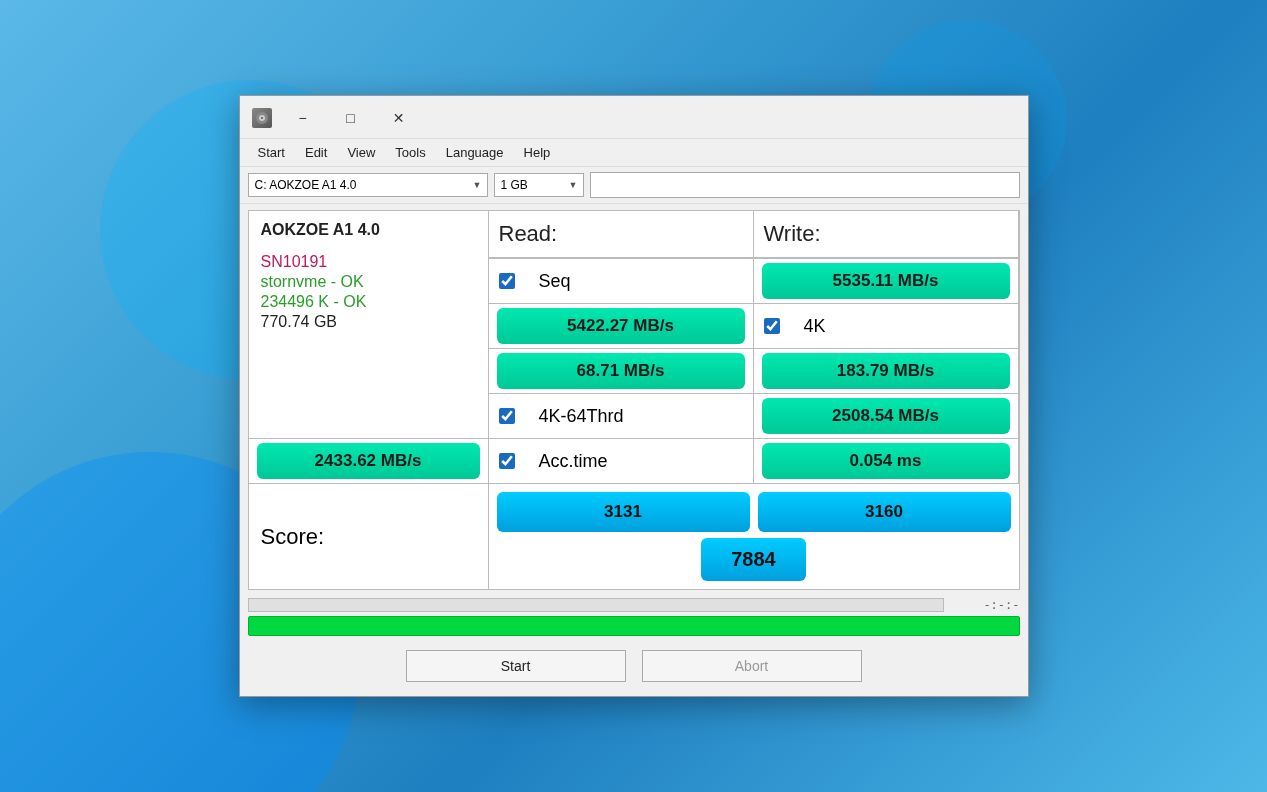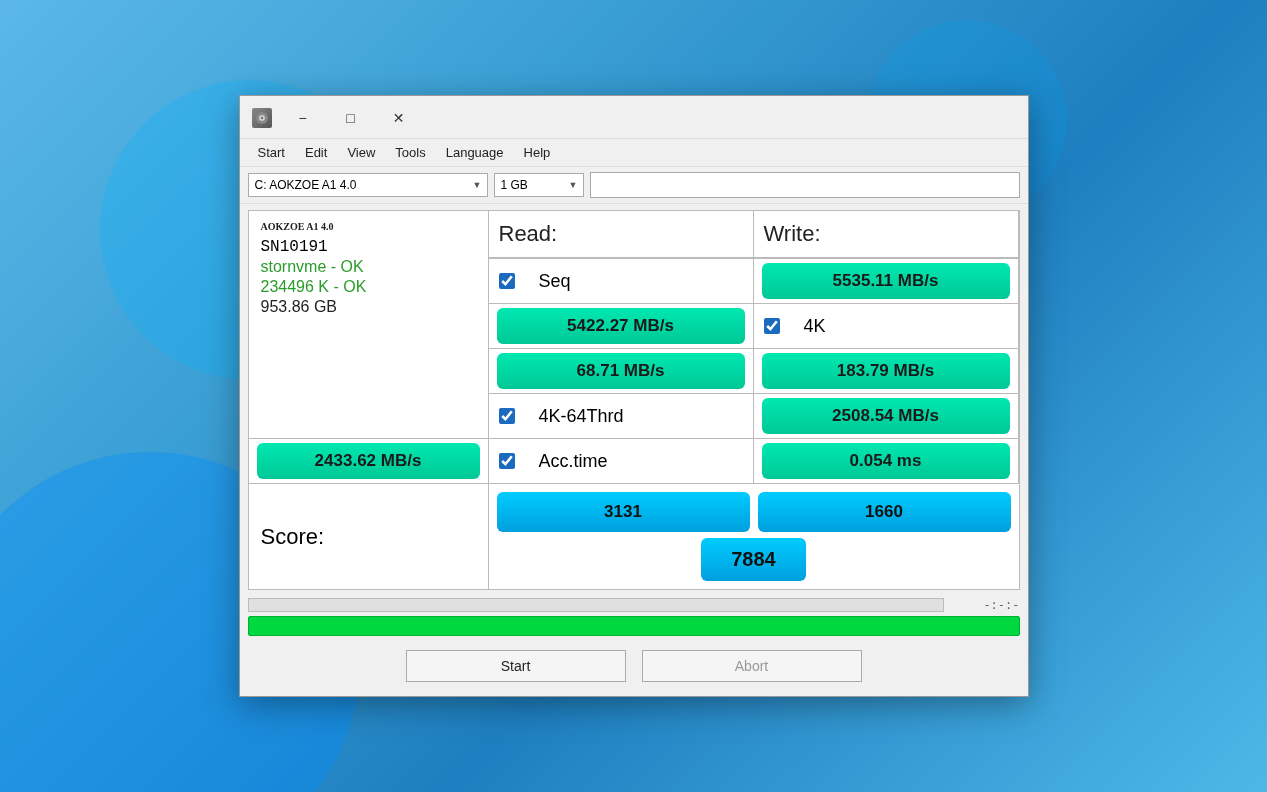--- a/index.html
+++ b/index.html
@@ -160,22 +160,22 @@
       gap: 4px;
     }
 
     
     .bench-grid {
       display: grid;
       grid-template-columns: 240px 1fr 1fr;
       border: 1px solid #bbb;
       background: white;
     }
-    .info-name { font-size: 10px; font-weight: 600; color: #222; font-family: Liberation Serif, serif; }
-    .info-sn { color: #000000; margin-top: 6px; font-family: Liberation Mono, monospace; }
+    .info-name { font-size: 16px; font-weight: 600; color: #222; }
+    .info-sn { color: #be185d; margin-top: 14px; }
     .info-ok1 { color: #2a9d2a; margin-top: 2px; }
     .info-ok2 { color: #2a9d2a; margin-top: 2px; }
     .info-size { color: #222; margin-top: 2px; }
 
     
     .header-cell {
       padding: 10px;
       font-size: 22px;
       font-weight: 400;
       color: #222;
@@ -397,21 +397,21 @@
 
   <div class="main-content">
 
     <div class="bench-grid">
 
       <div class="info-outer">
         <div class="info-name">AOKZOE A1 4.0</div>
         <div class="info-sn">SN10191</div>
         <div class="info-ok1">stornvme - OK</div>
         <div class="info-ok2">234496 K - OK</div>
-        <div class="info-size">953.86 GB</div>
+        <div class="info-size">770.74 GB</div>
       </div>
 
       <div class="header-cell">Read:</div>
 
       <div class="header-cell">Write:</div>
 
       <div class="row-label-cell">
         <input type="checkbox" checked="" style="">
         <span>Seq</span>
       </div>
@@ -449,21 +449,21 @@
         <span>Acc.time</span>
       </div>
       <div class="value-cell">
         <div class="value-badge">0.054 ms</div>
       </div>
 
       <div class="score-label-cell">Score:</div>
       <div class="score-values-cell">
         <div class="score-top-row">
           <div class="value-badge-blue">3131</div>
-          <div class="value-badge-blue">1660</div>
+          <div class="value-badge-blue">3160</div>
         </div>
         <div class="value-badge-blue-total">7884</div>
       </div>
 
     </div>
 
     <div class="progress-area">
       <div class="progress-row">
         <div class="progress-bar-container">
           <div class="progress-bar-fill"></div>

